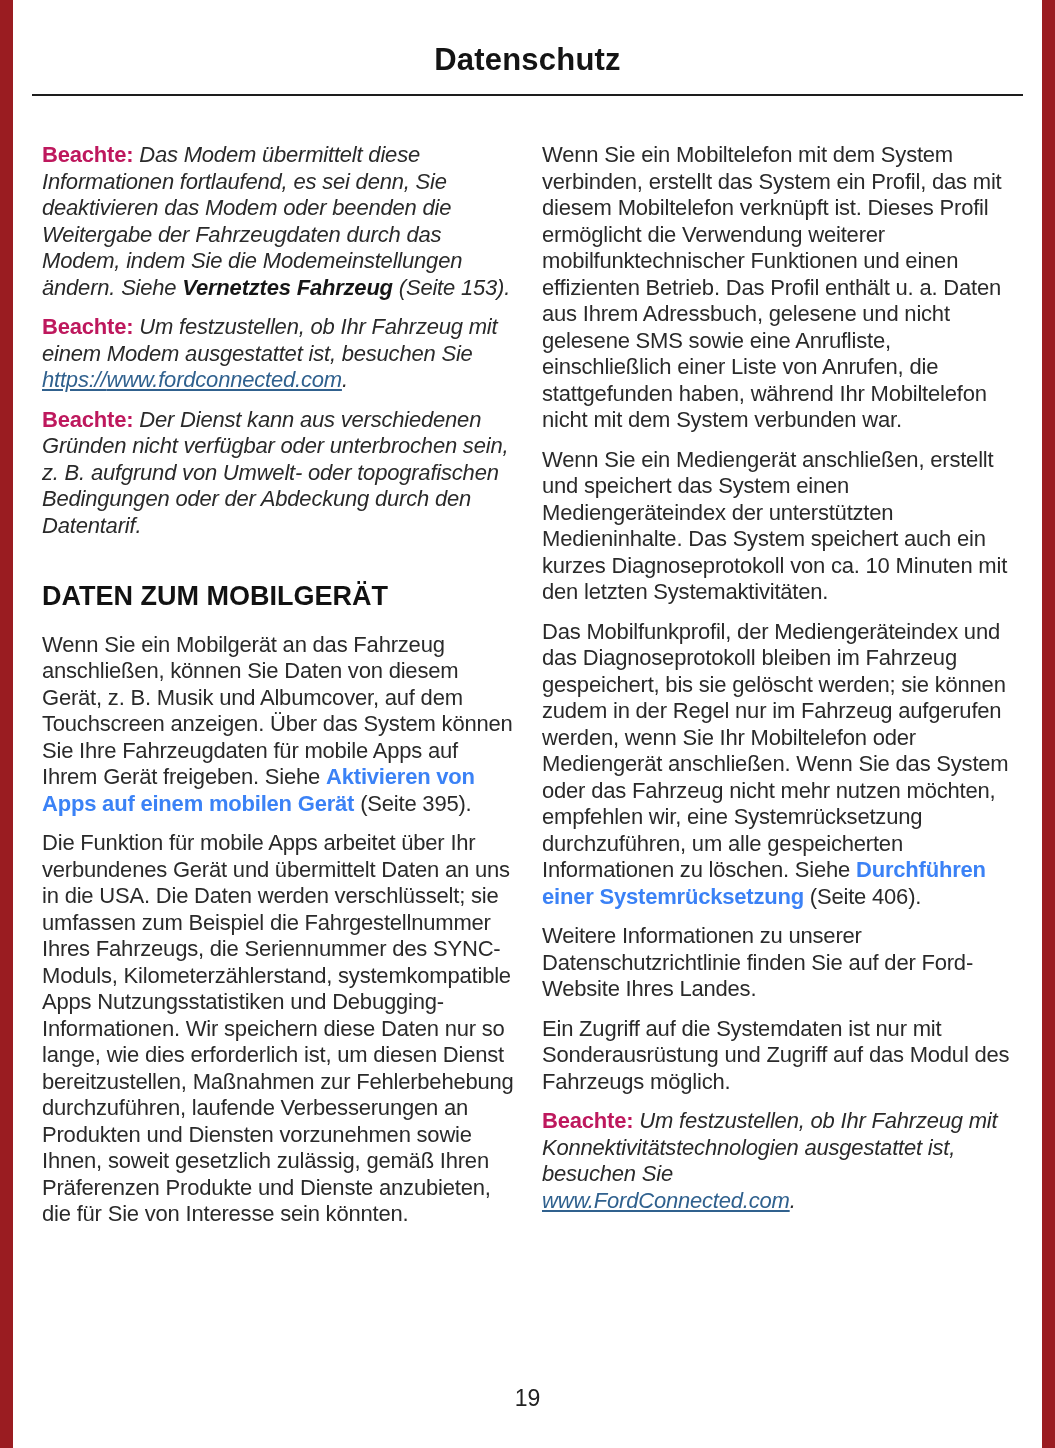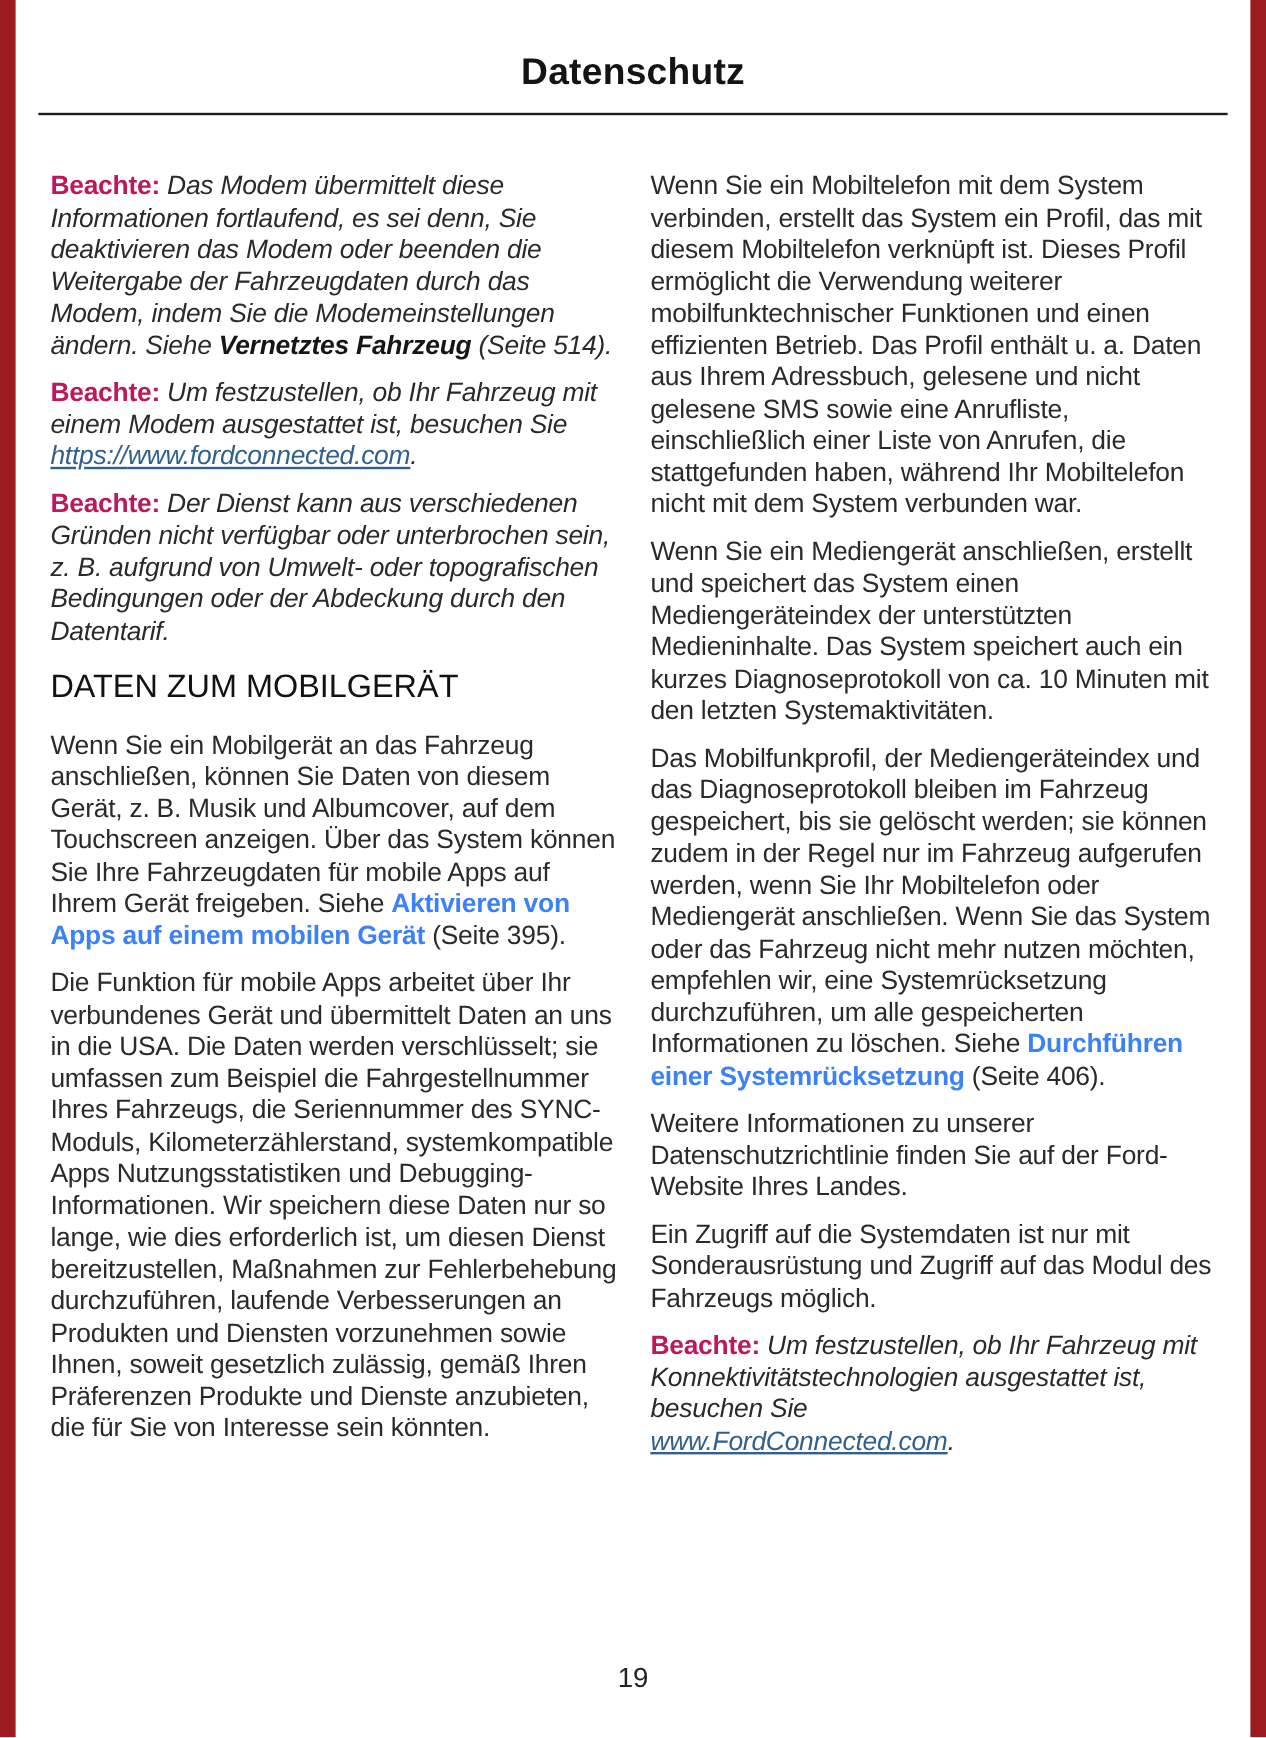--- a/index.html
+++ b/index.html
@@ -41,23 +41,23 @@
     color:#2a2a2a;
   }
   .col p { margin:0 0 13px 0; }
 
   .note { font-style:italic; }
   .note .label { font-style:normal; font-weight:bold; color:#be185d; }
   .ref-bold-italic { font-weight:bold; color:#161616; }
   .ref-bold { font-weight:bold; font-style:normal; color:#3b82f6; }
 
   .section-heading {
-    margin:20px 0 22px 0;
+    margin:44px 0 22px 0;
     font-size:27px;
-    font-weight:normal;
+    font-weight:bold;
     color:#121212;
     letter-spacing:0px;
   }
 
   .link {
     color:#30618e;
     text-decoration:underline;
     cursor:pointer;
     font-style:italic;
   }
@@ -80,21 +80,21 @@
 
   <div class="header">
     <h1 class="page-title">Datenschutz</h1>
     <div class="title-rule"></div>
   </div>
 
   <div class="columns">
 
     <section class="col">
 
-      <p class="note"><span class="label">Beachte:</span> <span>Das Modem übermittelt diese Informationen fortlaufend, es sei denn, Sie deaktivieren das Modem oder beenden die Weitergabe der Fahrzeugdaten durch das Modem, indem Sie die Modemeinstellungen ändern.  Siehe </span><span class="ref-bold-italic">Vernetztes Fahrzeug</span><span> (Seite 514).</span></p>
+      <p class="note"><span class="label">Beachte:</span> <span>Das Modem übermittelt diese Informationen fortlaufend, es sei denn, Sie deaktivieren das Modem oder beenden die Weitergabe der Fahrzeugdaten durch das Modem, indem Sie die Modemeinstellungen ändern.  Siehe </span><span class="ref-bold-italic">Vernetztes Fahrzeug</span><span> (Seite 153).</span></p>
 
       <p class="note"><span class="label">Beachte:</span> <span>Um festzustellen, ob Ihr Fahrzeug mit einem Modem ausgestattet ist, besuchen Sie </span><a class="link" style="color: rgb(48, 97, 142);"><span>https://</span><wbr><span>www.fordconnected.com</span></a><span>.</span></p>
 
       <p class="note"><span class="label">Beachte:</span> <span>Der Dienst kann aus verschiedenen Gründen nicht verfügbar oder unterbrochen sein, z. B. aufgrund von Umwelt- oder topografischen Bedingungen oder der Abdeckung durch den Datentarif.</span></p>
 
       <h2 class="section-heading">DATEN ZUM MOBILGERÄT</h2>
 
       <p><span>Wenn Sie ein Mobilgerät an das Fahrzeug anschließen, können Sie Daten von diesem Gerät, z. B. Musik und Albumcover, auf dem Touchscreen anzeigen. Über das System können Sie Ihre Fahrzeugdaten für mobile Apps auf Ihrem Gerät freigeben.  Siehe </span><span class="ref-bold">Aktivieren von Apps auf einem mobilen Gerät</span><span> (Seite 395).</span></p>
 
       <p>Die Funktion für mobile Apps arbeitet über Ihr verbundenes Gerät und übermittelt Daten an uns in die USA. Die Daten werden verschlüsselt; sie umfassen zum Beispiel die Fahrgestellnummer Ihres Fahrzeugs, die Seriennummer des SYNC-Moduls, Kilometerzählerstand, systemkompatible Apps Nutzungsstatistiken und Debugging-Informationen. Wir speichern diese Daten nur so lange, wie dies erforderlich ist, um diesen Dienst bereitzustellen, Maßnahmen zur Fehlerbehebung durchzuführen, laufende Verbesserungen an Produkten und Diensten vorzunehmen sowie Ihnen, soweit gesetzlich zulässig, gemäß Ihren Präferenzen Produkte und Dienste anzubieten, die für Sie von Interesse sein könnten.</p>

